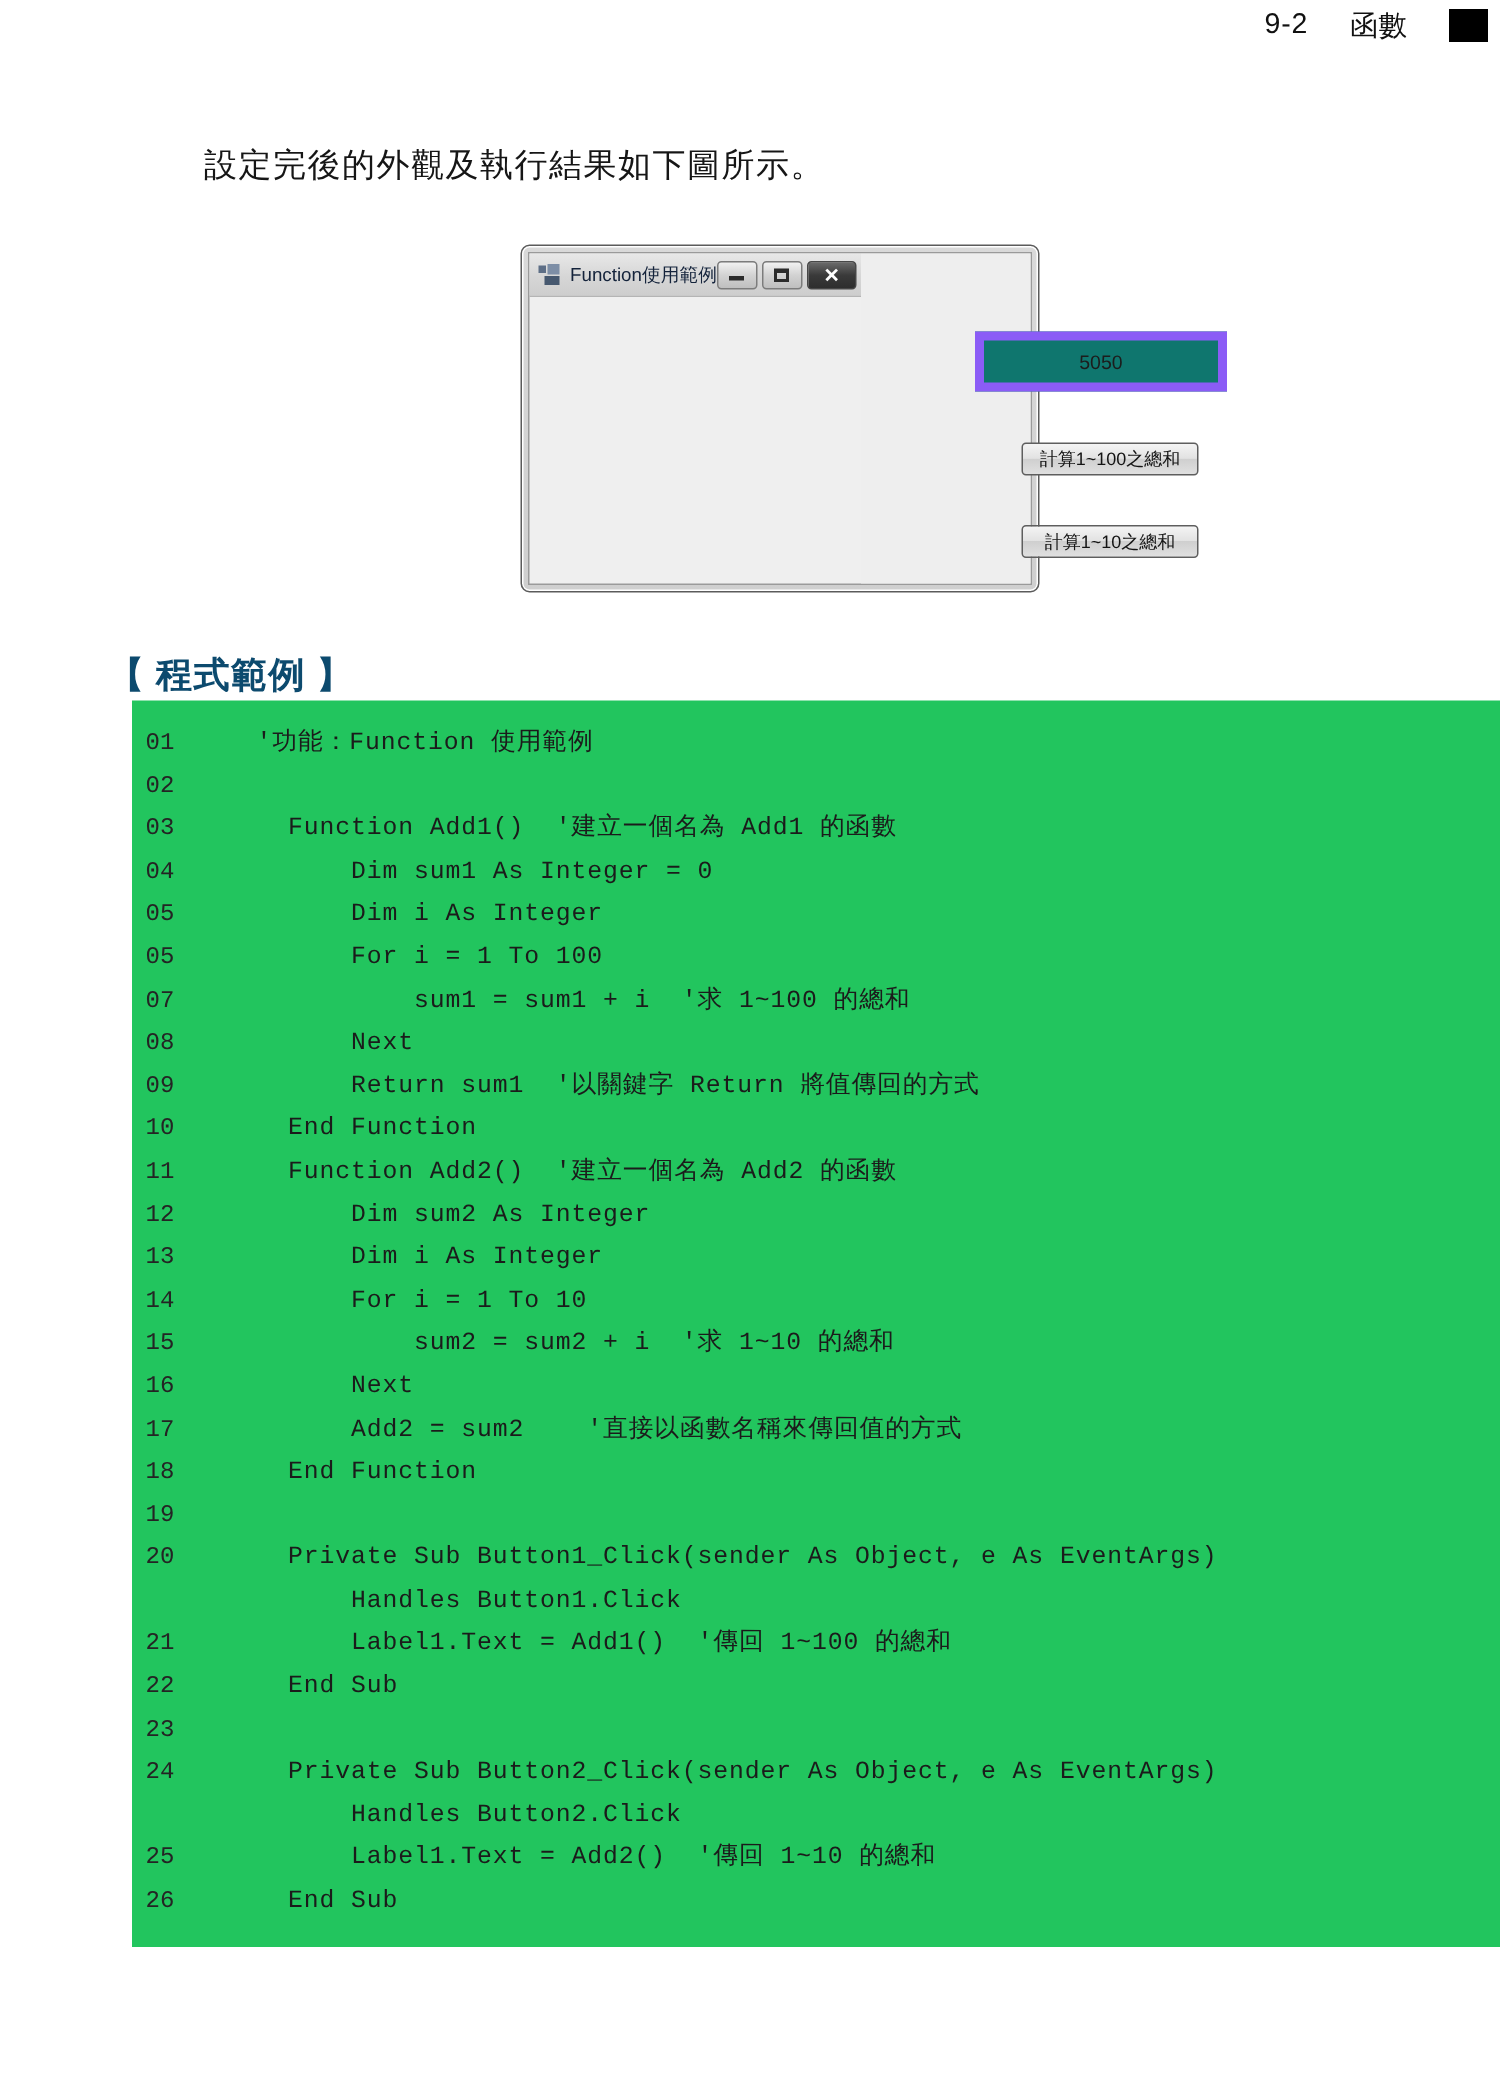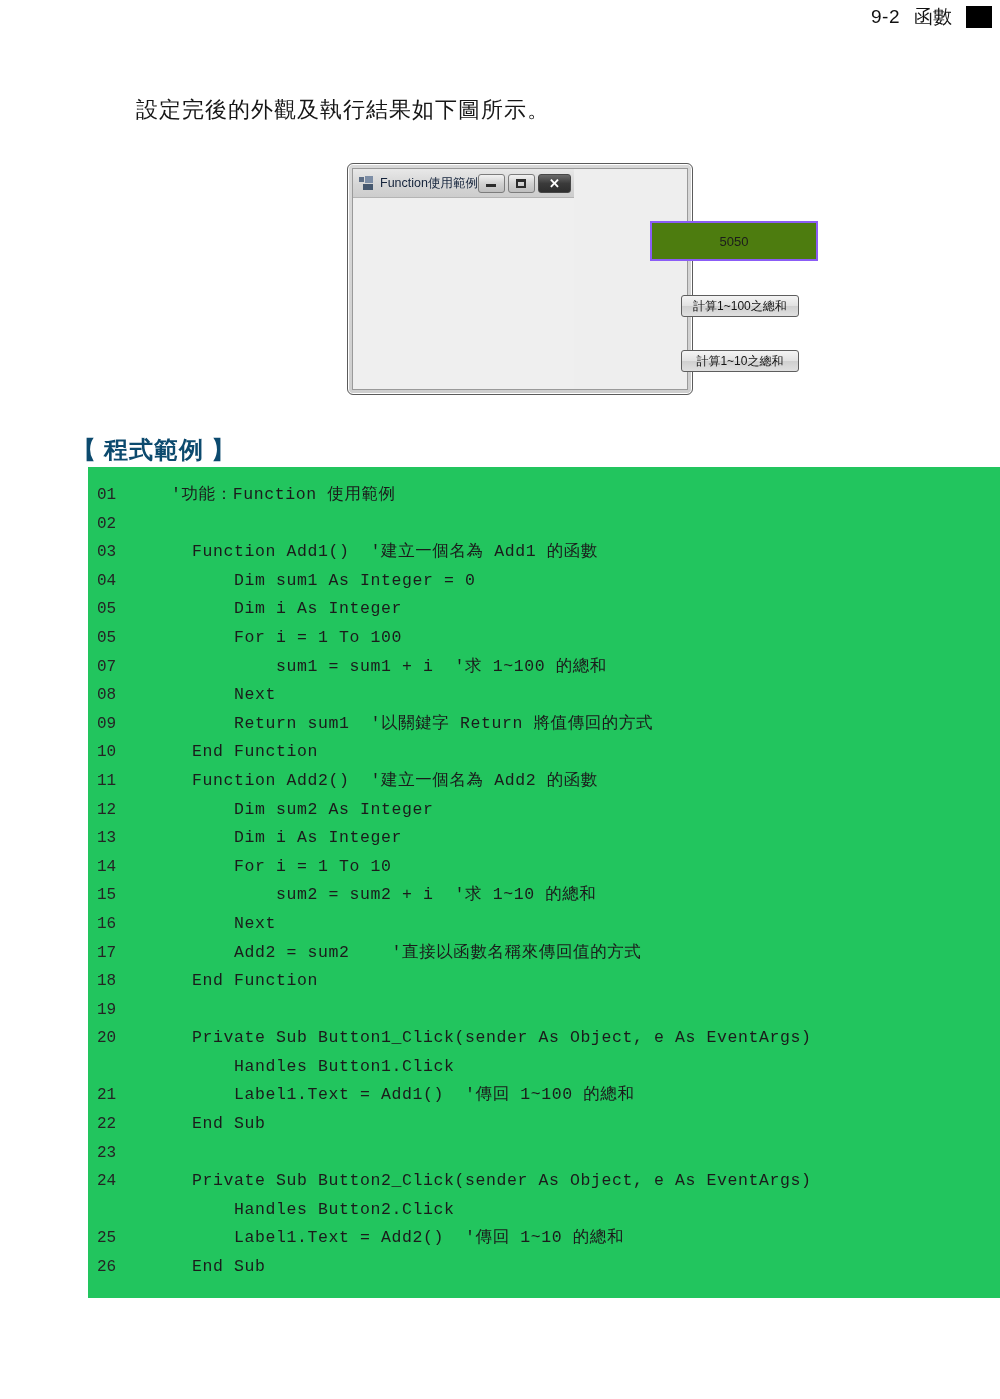--- a/index.html
+++ b/index.html
@@ -16,21 +16,21 @@
     overflow: hidden;
   }
 
   
   .page-header {
     position: absolute;
     top: 4px;
     right: 8px;
     display: flex;
     align-items: center;
-    gap: 14px;
+    gap: 28px;
   }
   .page-header .chapter-num {
     font-family: "Liberation Sans", sans-serif;
     font-size: 19px;
     letter-spacing: 0.5px;
     color: #111;
   }
   .page-header .chapter-title {
     font-family: "Liberation Sans", sans-serif;
     font-size: 19px;
@@ -159,22 +159,22 @@
     background: #eeeeee;
     position: relative;
   }
   .result-label {
     position: absolute;
     left: 76px;
     top: 52px;
     width: 168px;
     height: 40px;
     box-sizing: border-box;
-    border: 2px solid #8b5cf6;
-    background: #4d7c0f;
+    border: 6px solid #8b5cf6;
+    background: #0f766e;
     display: flex;
     align-items: center;
     justify-content: center;
     font-family: "Liberation Sans", sans-serif;
     font-size: 13px;
     color: #1c1c1c;
   }
   .form-button {
     position: absolute;
     left: 107px;

